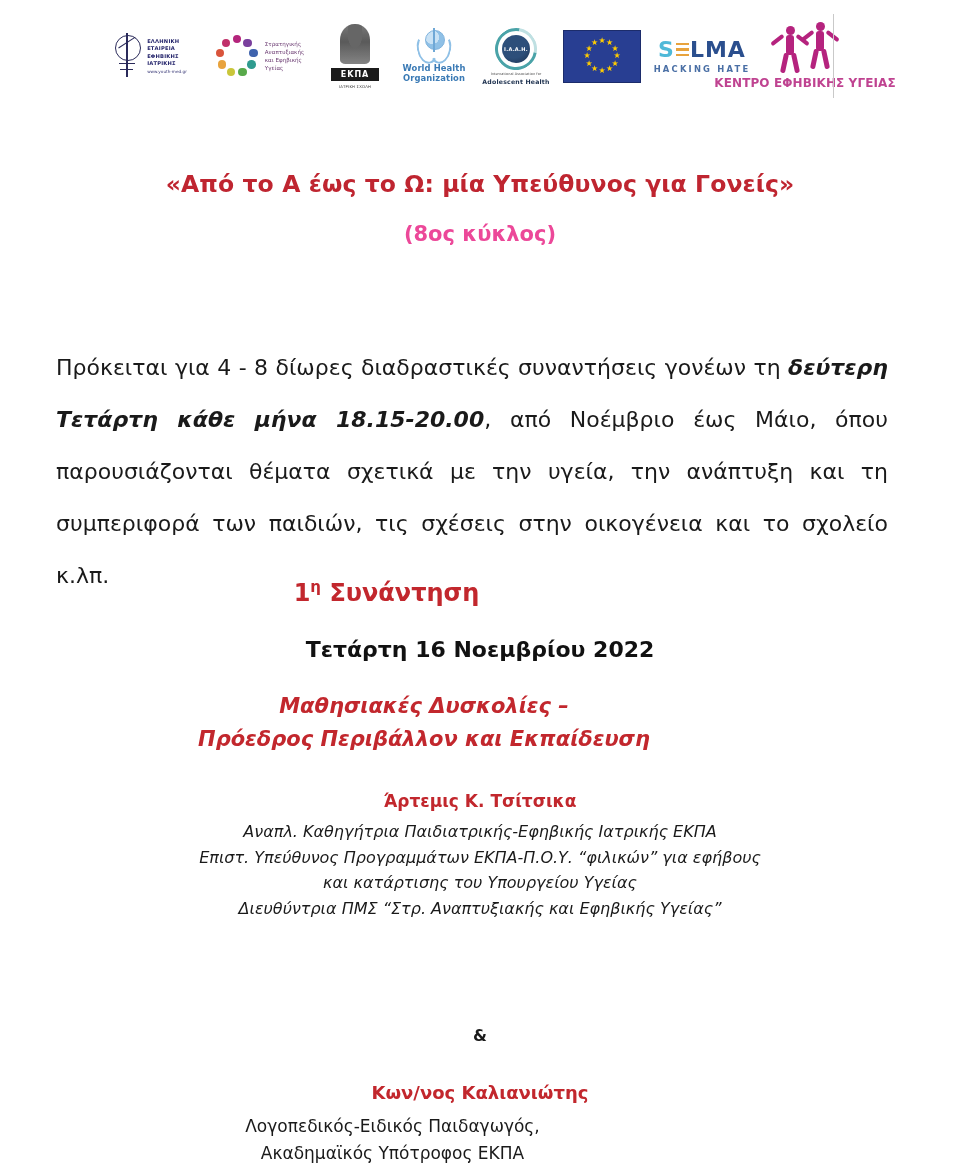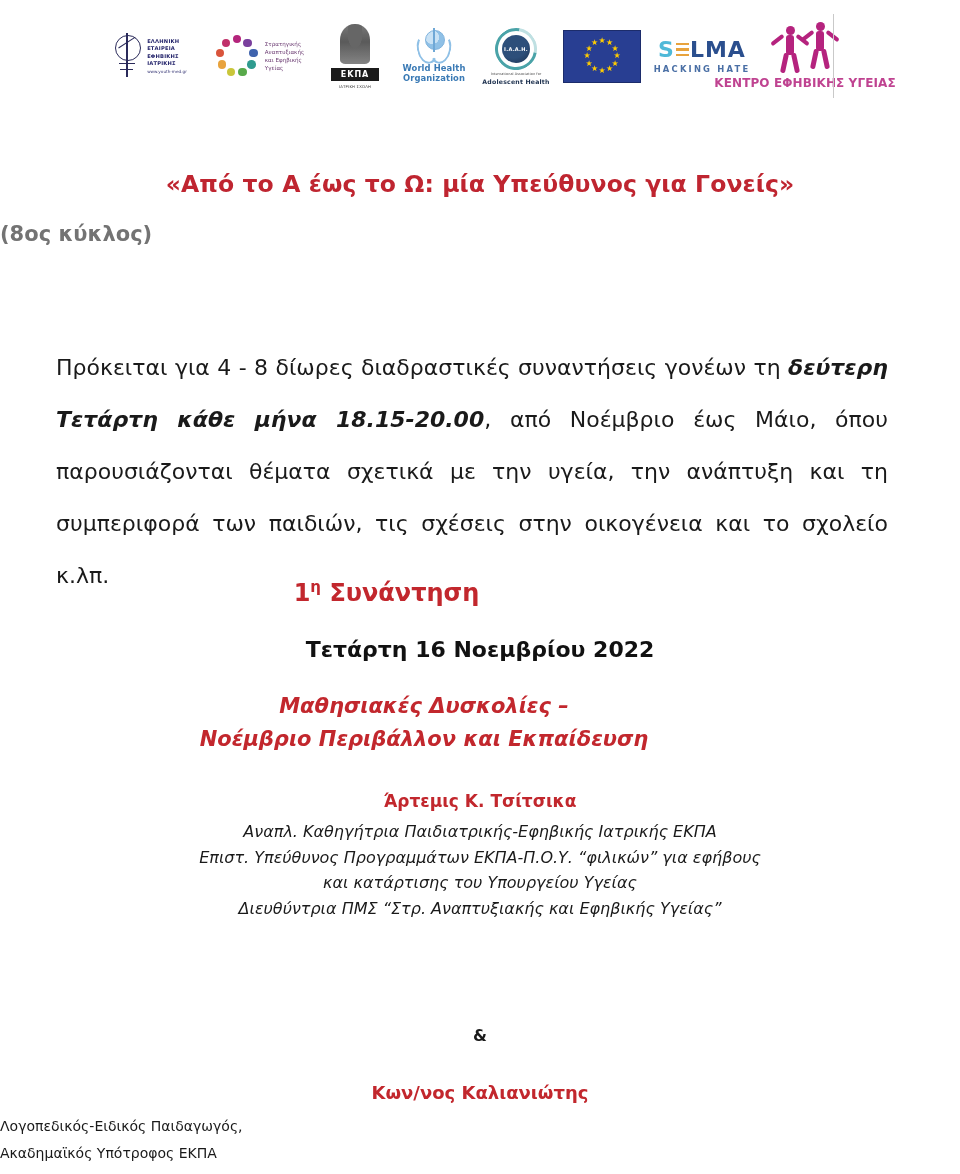--- a/index.html
+++ b/index.html
@@ -215,22 +215,22 @@
   
   .title-main {
     position: absolute; left: 0; top: 170px; width: 960px;
     text-align: center;
     font-size: 23.5px; font-weight: bold; color: #bf2530;
     font-family: "DejaVu Sans", sans-serif;
     letter-spacing: .1px;
   }
   .title-sub {
     position: absolute; left: 0; top: 222px; width: 960px;
-    text-align: left;
-    font-size: 21px; font-weight: bold; color: #737373;
+    text-align: center;
+    font-size: 21px; font-weight: bold; color: #ec4899;
   }
 
   .para {
     position: absolute; left: 56px; top: 320px; width: 832px;
     font-size: 22px; line-height: 52px;
     text-align: justify; text-justify: inter-word;
     color: #1a1a1a;
     font-family: "DejaVu Sans", sans-serif;
   }
   .para b.bi {
@@ -266,22 +266,22 @@
   .amp {
     position: absolute; left: 0; top: 1026px; width: 960px; text-align: center;
     font-size: 16px; font-weight: bold; color: #1a1a1a;
   }
 
   .speaker2-name {
     position: absolute; left: 0; top: 1082px; width: 960px; text-align: center;
     font-size: 18px; font-weight: bold; color: #c2272d;
   }
   .speaker2-cred {
-    position: absolute; left: 0; top: 1113px; width: 785px; text-align: left;
-    font-size: 14px; color: #1a1a1a; line-height: 27px;
+    position: absolute; left: 0; top: 1113px; width: 785px; text-align: center;
+    font-size: 17px; color: #1a1a1a; line-height: 27px;
   }
 </style>
 </head>
 <body>
 
 <div class="logo-bar">
   <div class="logo-strip">
 
     <div class="logo logo-eeei">
       <div class="eeei-mark">
@@ -410,21 +410,21 @@
 <div class="title-sub">(8ος κύκλος)</div>
 
 <p class="para"><span>Πρόκειται για 4 - 8 δίωρες διαδραστικές συναντήσεις γονέων τη </span><b class="bi">δεύτερη Τετάρτη κάθε μήνα 18.15-20.00</b><span>, από Νοέμβριο έως Μάιο, όπου παρουσιάζονται θέματα σχετικά με την υγεία, την ανάπτυξη και τη συμπεριφορά των παιδιών, τις σχέσεις στην οικογένεια και το σχολείο κ.λπ.</span></p>
 
 <div class="meet-no"><span>1</span><sup>η</sup> <span>Συνάντηση</span></div>
 
 <div class="meet-date">Τετάρτη  16 Νοεμβρίου 2022</div>
 
 <div class="topic">
   <div>Μαθησιακές Δυσκολίες –</div>
-  <div>Νοέμβριο Περιβάλλον και Εκπαίδευση</div>
+  <div>Πρόεδρος Περιβάλλον και Εκπαίδευση</div>
 </div>
 
 <div class="speaker1-name">Άρτεμις Κ. Τσίτσικα</div>
 <div class="speaker1-cred">
   <div>Αναπλ. Καθηγήτρια Παιδιατρικής-Εφηβικής Ιατρικής ΕΚΠΑ</div>
   <div>Επιστ. Υπεύθυνος Προγραμμάτων ΕΚΠΑ-Π.Ο.Υ. “φιλικών” για εφήβους</div>
   <div>και κατάρτισης του Υπουργείου Υγείας</div>
   <div>Διευθύντρια  ΠΜΣ “Στρ. Αναπτυξιακής και Εφηβικής Υγείας”</div>
 </div>
 

